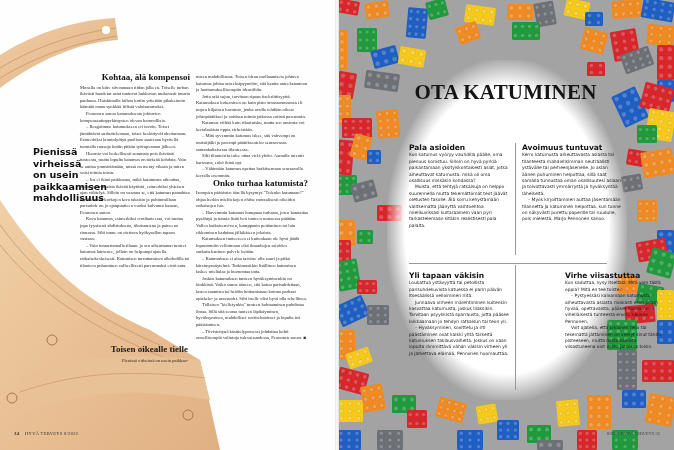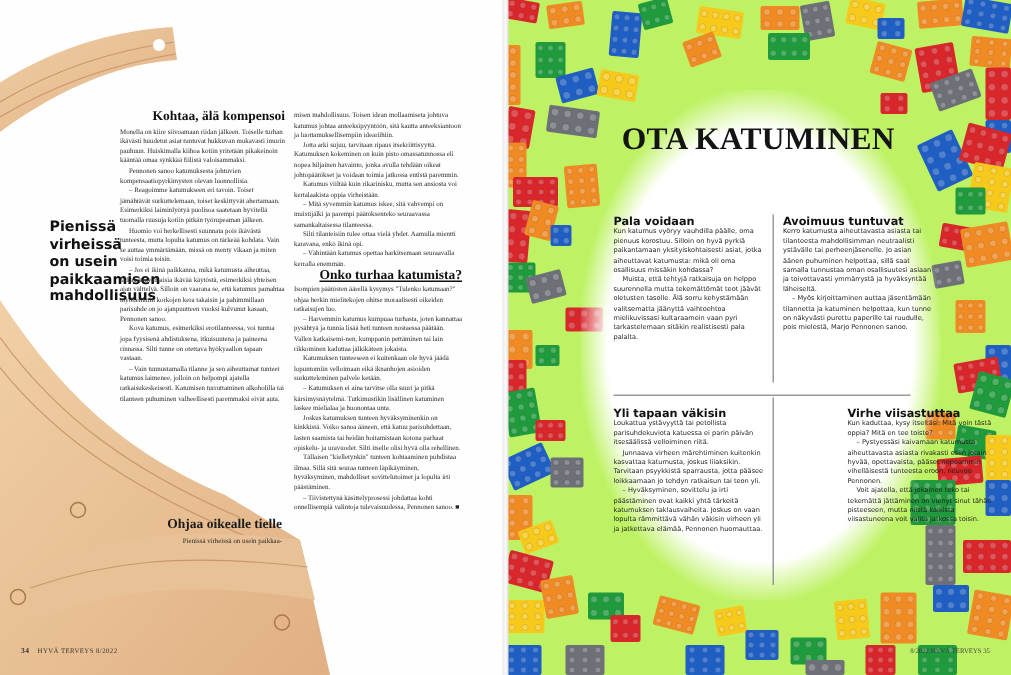--- a/index.html
+++ b/index.html
@@ -1,37 +1,37 @@
 <!DOCTYPE html>
 <html><head>
 <meta charset="utf-8">
 <style>
   html, body { margin:0; padding:0; }
   body { width:674px; height:450px; overflow:hidden; background:#fff; font-family:"Liberation Serif", serif; color:#1b1b1b; position:relative; }
   .spread { position:absolute; inset:0; display:flex; }
   .page { position:relative; width:337px; height:450px; overflow:hidden; }
   .left { background:#fefefe; }
-  .right { background:#bef264; }
+  .right { background:#a3a3a3; }
   .gutter { position:absolute; left:335px; top:0; width:4px; height:450px; background:linear-gradient(90deg,#e6e6e6,#fafafa,#e0e0e0); z-index:5; }
 
   
   .track { position:absolute; left:0; top:0; width:337px; height:450px; z-index:0; }
 
   .col { position:absolute; font-size:4.6px; line-height:6.6px; color:#2a2a2a; z-index:2; }
   .col p { margin:0; text-indent:6px; }
   .col p.noind { text-indent:0; }
   .col h3 { font-family:"Liberation Serif", serif; font-size:9px; margin:0 0 4px 0; font-weight:bold; color:#111;text-align:right; }
   .col1 { left:80px; top:74px; width:110px; }
   .col2 { left:196px; top:74px; width:112px; }
 
   .pullquote { position:absolute; left:33px; top:146px; font-family:"DejaVu Sans", sans-serif; font-weight:bold; font-size:9.5px; line-height:11.5px; color:#111; z-index:2; }
   .ohjaa { position:absolute; left:110px; top:344px; width:78px; text-align:right; z-index:2; }
   .ohjaa h3 { font-size:9px; margin:0 0 4px 0; font-weight:bold; }
   .ohjaa p { font-size:4.6px; line-height:6.6px; margin:0; color:#2a2a2a; }
-  .onko { margin-top:8px;text-decoration:underline; }
+  .onko { margin-top:8px; }
 
   .folio-left { position:absolute; left:14px; top:431px; font-size:4.5px; color:#333; z-index:2; letter-spacing:0.3px; }
   .folio-left b { font-size:5px; margin-right:4px; }
 
   
   .bricks { position:absolute; inset:0; z-index:0; }
   .vignette { position:absolute; left:50px; top:60px; width:240px; height:340px; background:radial-gradient(ellipse at center, #ffffff 60%, rgba(255,255,255,0) 72%); z-index:1; }
   .headline { position:absolute; left:0; top:82px; width:337px; text-align:center; font-family:"Liberation Serif", serif; font-weight:bold; font-size:21px; line-height:21px; color:#141414; z-index:3; letter-spacing:0.2px; }
   .box { position:absolute; font-family:"DejaVu Sans", sans-serif; font-size:4.4px; line-height:6.4px; color:#1e1e1e; z-index:3; }
   .box h4 { font-family:"DejaVu Sans", sans-serif; font-size:7.5px; font-weight:bold; margin:0 0 1px 0; color:#111; }
@@ -86,21 +86,21 @@
       <p class="noind">Monella on kiire siivoamaan riidan jälkeen. Toiselle turhan ikävästi huudetut asiat tuntuvat hukkuvan mukavasti imurin pauhuun. Huiskimalla kiihoa kotiin yritetään pikakeinoin kääntää omaa synkkää fiilistä valoisammaksi.</p>
       <p>Pennonen sanoo katumuksesta johtuvien kompensaatiopyrkimysten olevan luonnollisia.</p>
       <p>– Reagoimme katumukseen eri tavoin. Toiset jämähtävät surkuttelemaan, toiset keskittyvät ahertamaan. Esimerkiksi laiminlyötyä puolisoa saatetaan hyvitellä tuomalla ruusuja kotiin pitkän työrupeaman jälkeen.</p>
       <p>Huomio voi herkellisesti suunnata pois ikävästä tunteesta, mutta lopulta katumus on tärkeää kohdata. Vain se auttaa ymmärtämään, missä on menty vikaan ja miten voisi toimia toisin.</p>
       <p>– Jos ei ikinä paikkanna, mikä katumusta aiheuttaa, jatkaa kaavamaisia ikävää käytöstä, esimerkiksi yhteisen ajan välttelyä. Silloin on vaarana se, että katumus pamahtaa myöhemmin korkojen kera takaisin ja pahimmillaan parisuhde on jo ajanpuutteen vuoksi kulvunut kasaan, Pennonen sanoo.</p>
       <p>Kova katumus, esimerkiksi erotilanteessa, voi tuntua jopa fyysisenä ahdistuksena, itkuisuutena ja paineena rinnassa. Silti tunne on otettava hyökyaallon tapaan vastaan.</p>
       <p>– Vain tunnustamalla tilanne ja sen aiheuttamat tunteet katumus laimenee, jolloin on helpompi ajatella ratkaisukeskeisesti. Katumisen turruttaminen alkoholilla tai tilanteen puhuminen valheellisesti paremmaksi eivät auta.</p>
     </div>
 
     <div class="ohjaa">
-      <h3>Ohjaa oikealle tielle</h3>
+      <h3>Toisen oikealle tielle</h3>
       <p>Pienissä virheissä on usein paikkaa-</p>
     </div>
 
     <div class="col col2">
       <p class="noind">misen mahdollisuus. Toisen idean mollaamiseta johtuva katumus johtaa anteeksipyyntöön, sitä kautta anteeksiantoon ja luottamuksellisempiin ideariihiin.</p>
       <p>Jotta arki sujuu, tarvitaan ripaus itsekriittisyyttä. Katumuksen kokeminen on kuin pisto omassatunnossa eli nopea hiljainen havainto, jonka avulla tehdään oikeat johtopäätökset ja voidaan toimia jatkossa entistä paremmin.</p>
       <p>Katumus viiltää kuin rikarinisku, mutta sen ansiosta voi kertalaakista oppia virheistään.</p>
       <p>– Mitä syvemmin katumus iskee, sitä vahvempi on muistijälki ja parempi päätöksenteko seuraavassa samankaltaisessa tilanteessa.</p>
       <p>Silti tilanteisiin tulee ottaa vielä yhdet. Aamulla mientti karavana, enkö ikinä opi.</p>
       <p>– Vähintään katumus opettaa harkitsemaan seuraavalla kerralla enemmän.</p>
@@ -1056,21 +1056,21 @@
 
     <div class="headline">
       <div>OTA KATUMINEN</div>
     </div>
 
     <div class="vline"></div>
     <div class="hline"></div>
     <div class="vline2"></div>
 
     <div class="box b1">
-      <h4>Pala voidaan</h4>
+      <h4>Pala asioiden</h4>
       <p>Kun katumus vyöryy vauhdilla päälle, oma pienuus korostuu. Silloin on hyvä pyrkiä paikantamaan yksityiskohtaisesti asiat, jotka aiheuttavat katumusta: mikä oli oma osallisuus missäkin kohdassa?</p>
       <p>Muista, että tehtyjä ratkaisuja on helppo suurennella mutta tekemättömät teot jäävät oletusten tasolle. Älä sorru kehystämään valitsematta jäänyttä vaihtoehtoa mielikuvissasi kultaraamein vaan pyri tarkastelemaan sitäkin realistisesti pala palalta.</p>
     </div>
     <div class="box b2">
       <h4>Avoimuus tuntuvat</h4>
       <p>Kerro katumusta aiheuttavasta asiasta tai tilanteesta mahdollisimman neutraalisti ystävälle tai perheenjäsenelle. Jo asian äänen puhuminen helpottaa, sillä saat samalla tunnustaa oman osallisuutesi asiaan ja toivottavasti ymmärrystä ja hyväksyntää läheiseltä.</p>
       <p>– Myös kirjoittaminen auttaa jäsentämään tilannetta ja katuminen helpottaa, kun tunne on näkyvästi purettu paperille tai ruudulle, pois mielestä, Marjo Pennonen sanoo.</p>
     </div>
     <div class="box b3">
       <h4>Yli tapaan väkisin</h4>

